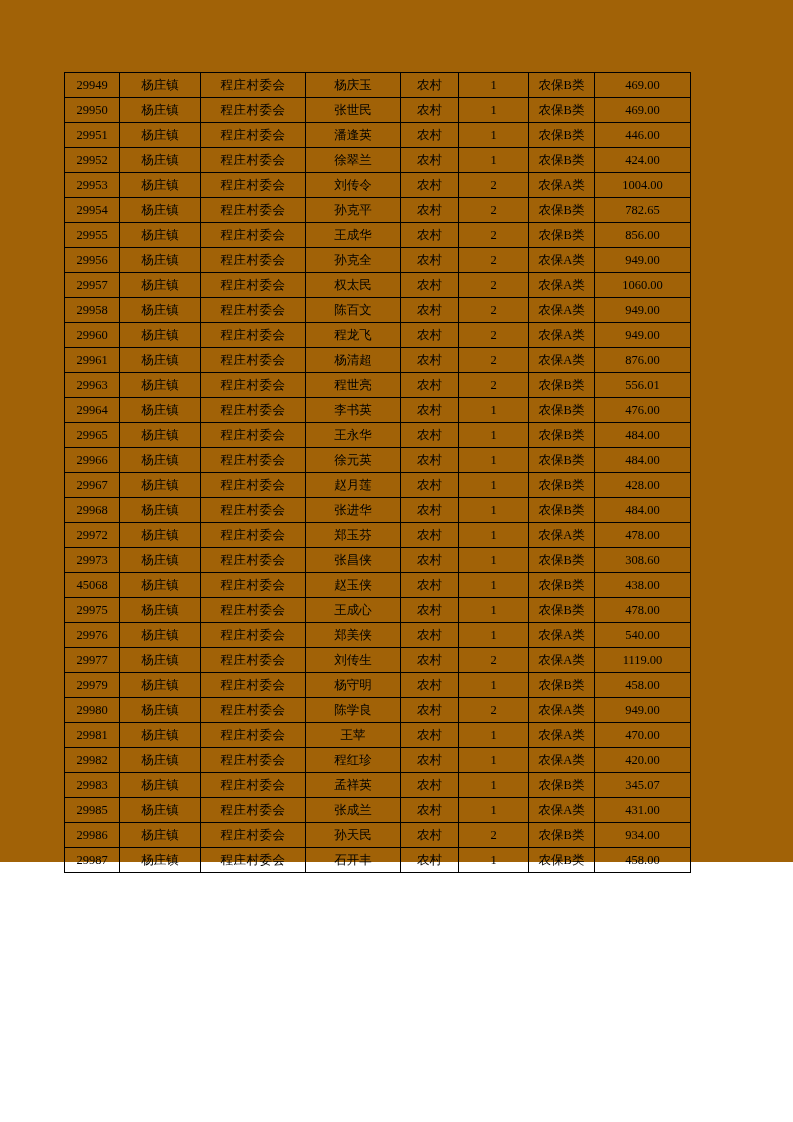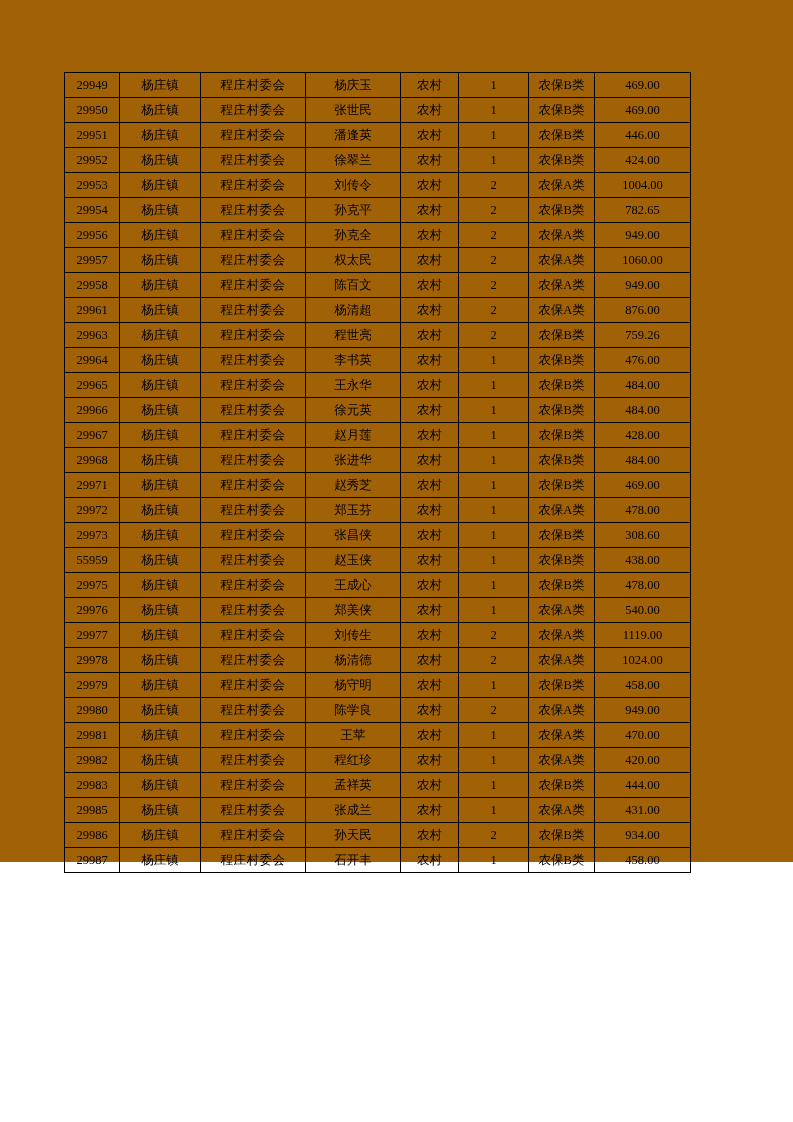--- a/index.html
+++ b/index.html
@@ -122,20 +122,30 @@
           <td class="cell-id">29954</td>
           <td class="cell-town">杨庄镇</td>
           <td class="cell-village">程庄村委会</td>
           <td class="cell-name">孙克平</td>
           <td class="cell-type">农村</td>
           <td class="cell-count">2</td>
           <td class="cell-category">农保B类</td>
           <td class="cell-amount">782.65</td>
         </tr>
         <tr>
+          <td class="cell-id">29955</td>
+          <td class="cell-town">杨庄镇</td>
+          <td class="cell-village">程庄村委会</td>
+          <td class="cell-name">王成华</td>
+          <td class="cell-type">农村</td>
+          <td class="cell-count">2</td>
+          <td class="cell-category">农保B类</td>
+          <td class="cell-amount">856.00</td>
+        </tr>
+        <tr>
           <td class="cell-id">29956</td>
           <td class="cell-town">杨庄镇</td>
           <td class="cell-village">程庄村委会</td>
           <td class="cell-name">孙克全</td>
           <td class="cell-type">农村</td>
           <td class="cell-count">2</td>
           <td class="cell-category">农保A类</td>
           <td class="cell-amount">949.00</td>
         </tr>
         <tr>
@@ -152,38 +162,48 @@
           <td class="cell-id">29958</td>
           <td class="cell-town">杨庄镇</td>
           <td class="cell-village">程庄村委会</td>
           <td class="cell-name">陈百文</td>
           <td class="cell-type">农村</td>
           <td class="cell-count">2</td>
           <td class="cell-category">农保A类</td>
           <td class="cell-amount">949.00</td>
         </tr>
         <tr>
+          <td class="cell-id">29960</td>
+          <td class="cell-town">杨庄镇</td>
+          <td class="cell-village">程庄村委会</td>
+          <td class="cell-name">程龙飞</td>
+          <td class="cell-type">农村</td>
+          <td class="cell-count">2</td>
+          <td class="cell-category">农保A类</td>
+          <td class="cell-amount">949.00</td>
+        </tr>
+        <tr>
           <td class="cell-id">29961</td>
           <td class="cell-town">杨庄镇</td>
           <td class="cell-village">程庄村委会</td>
           <td class="cell-name">杨清超</td>
           <td class="cell-type">农村</td>
           <td class="cell-count">2</td>
           <td class="cell-category">农保A类</td>
           <td class="cell-amount">876.00</td>
         </tr>
         <tr>
           <td class="cell-id">29963</td>
           <td class="cell-town">杨庄镇</td>
           <td class="cell-village">程庄村委会</td>
           <td class="cell-name">程世亮</td>
           <td class="cell-type">农村</td>
           <td class="cell-count">2</td>
           <td class="cell-category">农保B类</td>
-          <td class="cell-amount">759.26</td>
+          <td class="cell-amount">556.01</td>
         </tr>
         <tr>
           <td class="cell-id">29964</td>
           <td class="cell-town">杨庄镇</td>
           <td class="cell-village">程庄村委会</td>
           <td class="cell-name">李书英</td>
           <td class="cell-type">农村</td>
           <td class="cell-count">1</td>
           <td class="cell-category">农保B类</td>
           <td class="cell-amount">476.00</td>
@@ -222,51 +242,41 @@
           <td class="cell-id">29968</td>
           <td class="cell-town">杨庄镇</td>
           <td class="cell-village">程庄村委会</td>
           <td class="cell-name">张进华</td>
           <td class="cell-type">农村</td>
           <td class="cell-count">1</td>
           <td class="cell-category">农保B类</td>
           <td class="cell-amount">484.00</td>
         </tr>
         <tr>
-          <td class="cell-id">29971</td>
-          <td class="cell-town">杨庄镇</td>
-          <td class="cell-village">程庄村委会</td>
-          <td class="cell-name">赵秀芝</td>
-          <td class="cell-type">农村</td>
-          <td class="cell-count">1</td>
-          <td class="cell-category">农保B类</td>
-          <td class="cell-amount">469.00</td>
-        </tr>
-        <tr>
           <td class="cell-id">29972</td>
           <td class="cell-town">杨庄镇</td>
           <td class="cell-village">程庄村委会</td>
           <td class="cell-name">郑玉芬</td>
           <td class="cell-type">农村</td>
           <td class="cell-count">1</td>
           <td class="cell-category">农保A类</td>
           <td class="cell-amount">478.00</td>
         </tr>
         <tr>
           <td class="cell-id">29973</td>
           <td class="cell-town">杨庄镇</td>
           <td class="cell-village">程庄村委会</td>
           <td class="cell-name">张昌侠</td>
           <td class="cell-type">农村</td>
           <td class="cell-count">1</td>
           <td class="cell-category">农保B类</td>
           <td class="cell-amount">308.60</td>
         </tr>
         <tr>
-          <td class="cell-id">55959</td>
+          <td class="cell-id">45068</td>
           <td class="cell-town">杨庄镇</td>
           <td class="cell-village">程庄村委会</td>
           <td class="cell-name">赵玉侠</td>
           <td class="cell-type">农村</td>
           <td class="cell-count">1</td>
           <td class="cell-category">农保B类</td>
           <td class="cell-amount">438.00</td>
         </tr>
         <tr>
           <td class="cell-id">29975</td>
@@ -292,30 +302,20 @@
           <td class="cell-id">29977</td>
           <td class="cell-town">杨庄镇</td>
           <td class="cell-village">程庄村委会</td>
           <td class="cell-name">刘传生</td>
           <td class="cell-type">农村</td>
           <td class="cell-count">2</td>
           <td class="cell-category">农保A类</td>
           <td class="cell-amount">1119.00</td>
         </tr>
         <tr>
-          <td class="cell-id">29978</td>
-          <td class="cell-town">杨庄镇</td>
-          <td class="cell-village">程庄村委会</td>
-          <td class="cell-name">杨清德</td>
-          <td class="cell-type">农村</td>
-          <td class="cell-count">2</td>
-          <td class="cell-category">农保A类</td>
-          <td class="cell-amount">1024.00</td>
-        </tr>
-        <tr>
           <td class="cell-id">29979</td>
           <td class="cell-town">杨庄镇</td>
           <td class="cell-village">程庄村委会</td>
           <td class="cell-name">杨守明</td>
           <td class="cell-type">农村</td>
           <td class="cell-count">1</td>
           <td class="cell-category">农保B类</td>
           <td class="cell-amount">458.00</td>
         </tr>
         <tr>
@@ -349,21 +349,21 @@
           <td class="cell-amount">420.00</td>
         </tr>
         <tr>
           <td class="cell-id">29983</td>
           <td class="cell-town">杨庄镇</td>
           <td class="cell-village">程庄村委会</td>
           <td class="cell-name">孟祥英</td>
           <td class="cell-type">农村</td>
           <td class="cell-count">1</td>
           <td class="cell-category">农保B类</td>
-          <td class="cell-amount">444.00</td>
+          <td class="cell-amount">345.07</td>
         </tr>
         <tr>
           <td class="cell-id">29985</td>
           <td class="cell-town">杨庄镇</td>
           <td class="cell-village">程庄村委会</td>
           <td class="cell-name">张成兰</td>
           <td class="cell-type">农村</td>
           <td class="cell-count">1</td>
           <td class="cell-category">农保A类</td>
           <td class="cell-amount">431.00</td>

